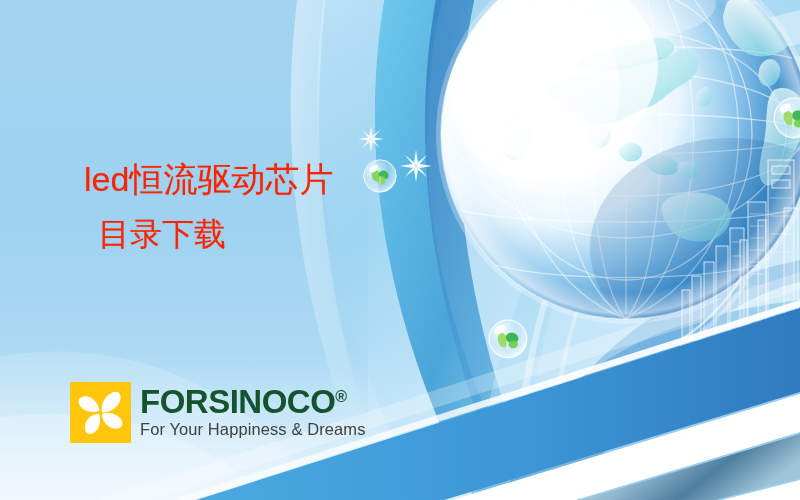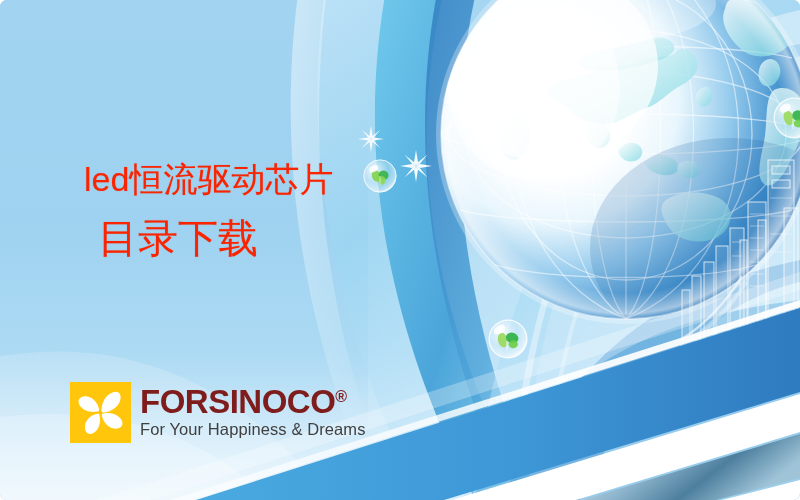--- a/index.html
+++ b/index.html
@@ -8,21 +8,20 @@
     padding: 0;
     background: #ffffff;
   }
   #stage {
     position: relative;
     width: 800px;
     height: 500px;
     overflow: hidden;
     font-family: "Liberation Sans", sans-serif;
     background: #9fd3f1;
-    border-radius: 7px;
   }
 
   
   .bg-base {
     position: absolute;
     inset: 0;
     background:
       radial-gradient(ellipse 520px 420px at 78% 30%, rgba(255,255,255,0.30) 0%, rgba(255,255,255,0.0) 62%),
       linear-gradient(160deg, #a4d6f3 0%, #9ad0ef 34%, #b8e0f6 62%, #cfeafb 82%, #e6f4fd 100%);
   }
@@ -82,21 +81,21 @@
     font-size: 34px;
   }
   .headline-line1 .han {
     font-family: "DejaVu Serif", "Liberation Serif", serif;
     font-size: 34px;
   }
   .headline-line2 {
     margin-top: 22px;
     margin-left: 14px;
     font-family: "DejaVu Serif", "Liberation Serif", serif;
-    font-size: 40px;
+    font-size: 32px;
     white-space: nowrap;
   }
 
   
   .logo {
     position: absolute;
     left: 70px; top: 382px;
     display: flex;
     align-items: flex-start;
   }
@@ -108,21 +107,21 @@
   .logo-mark svg { display: block; width: 61px; height: 61px; }
   .logo-text {
     margin-left: 9px;
     padding-top: 3px;
   }
   .logo-word {
     font-family: "Liberation Sans", sans-serif;
     font-weight: bold;
     font-size: 33px;
     letter-spacing: -0.5px;
-    color: #7f1d1d;
+    color: #14532d;
     line-height: 1.0;
     white-space: nowrap;
   }
   .logo-word .reg {
     font-size: 16px;
     vertical-align: 11px;
     letter-spacing: 0;
   }
   .logo-tag {
     font-family: "Liberation Sans", sans-serif;

